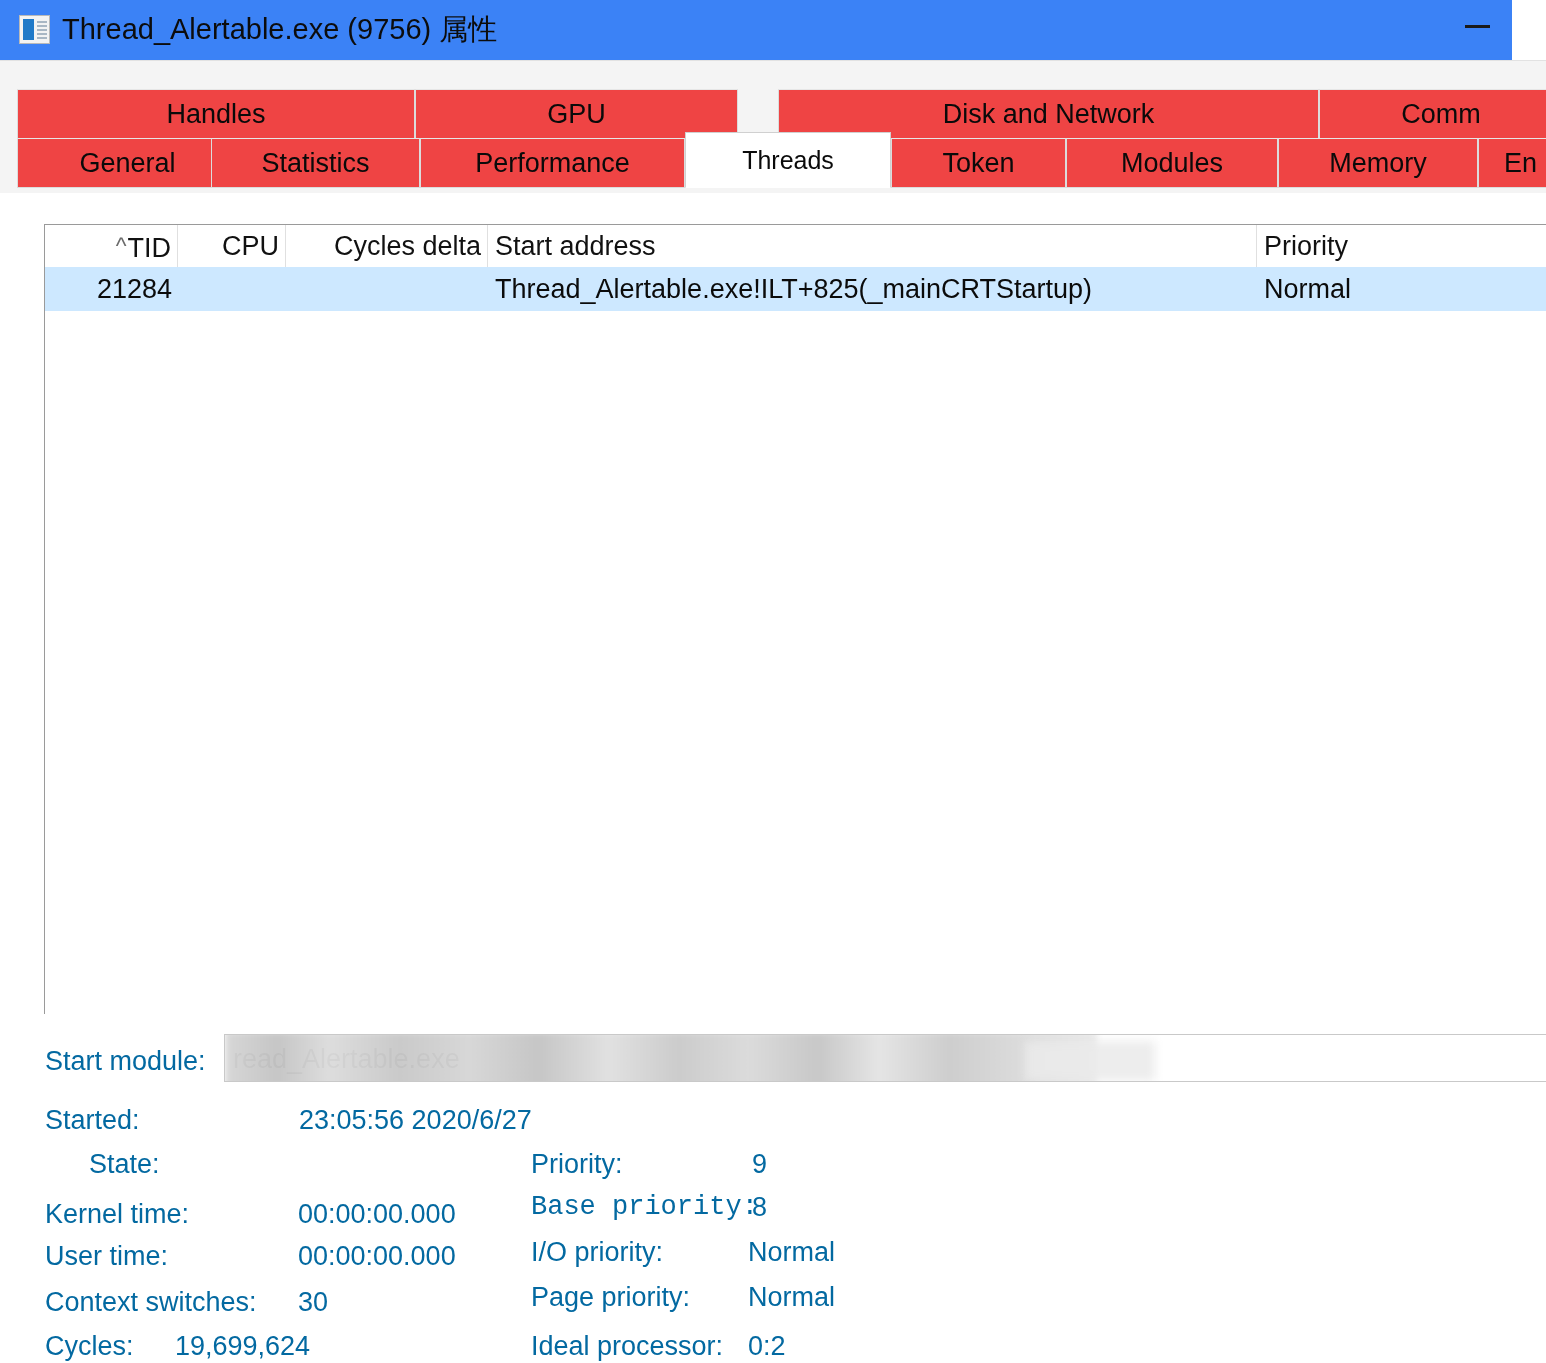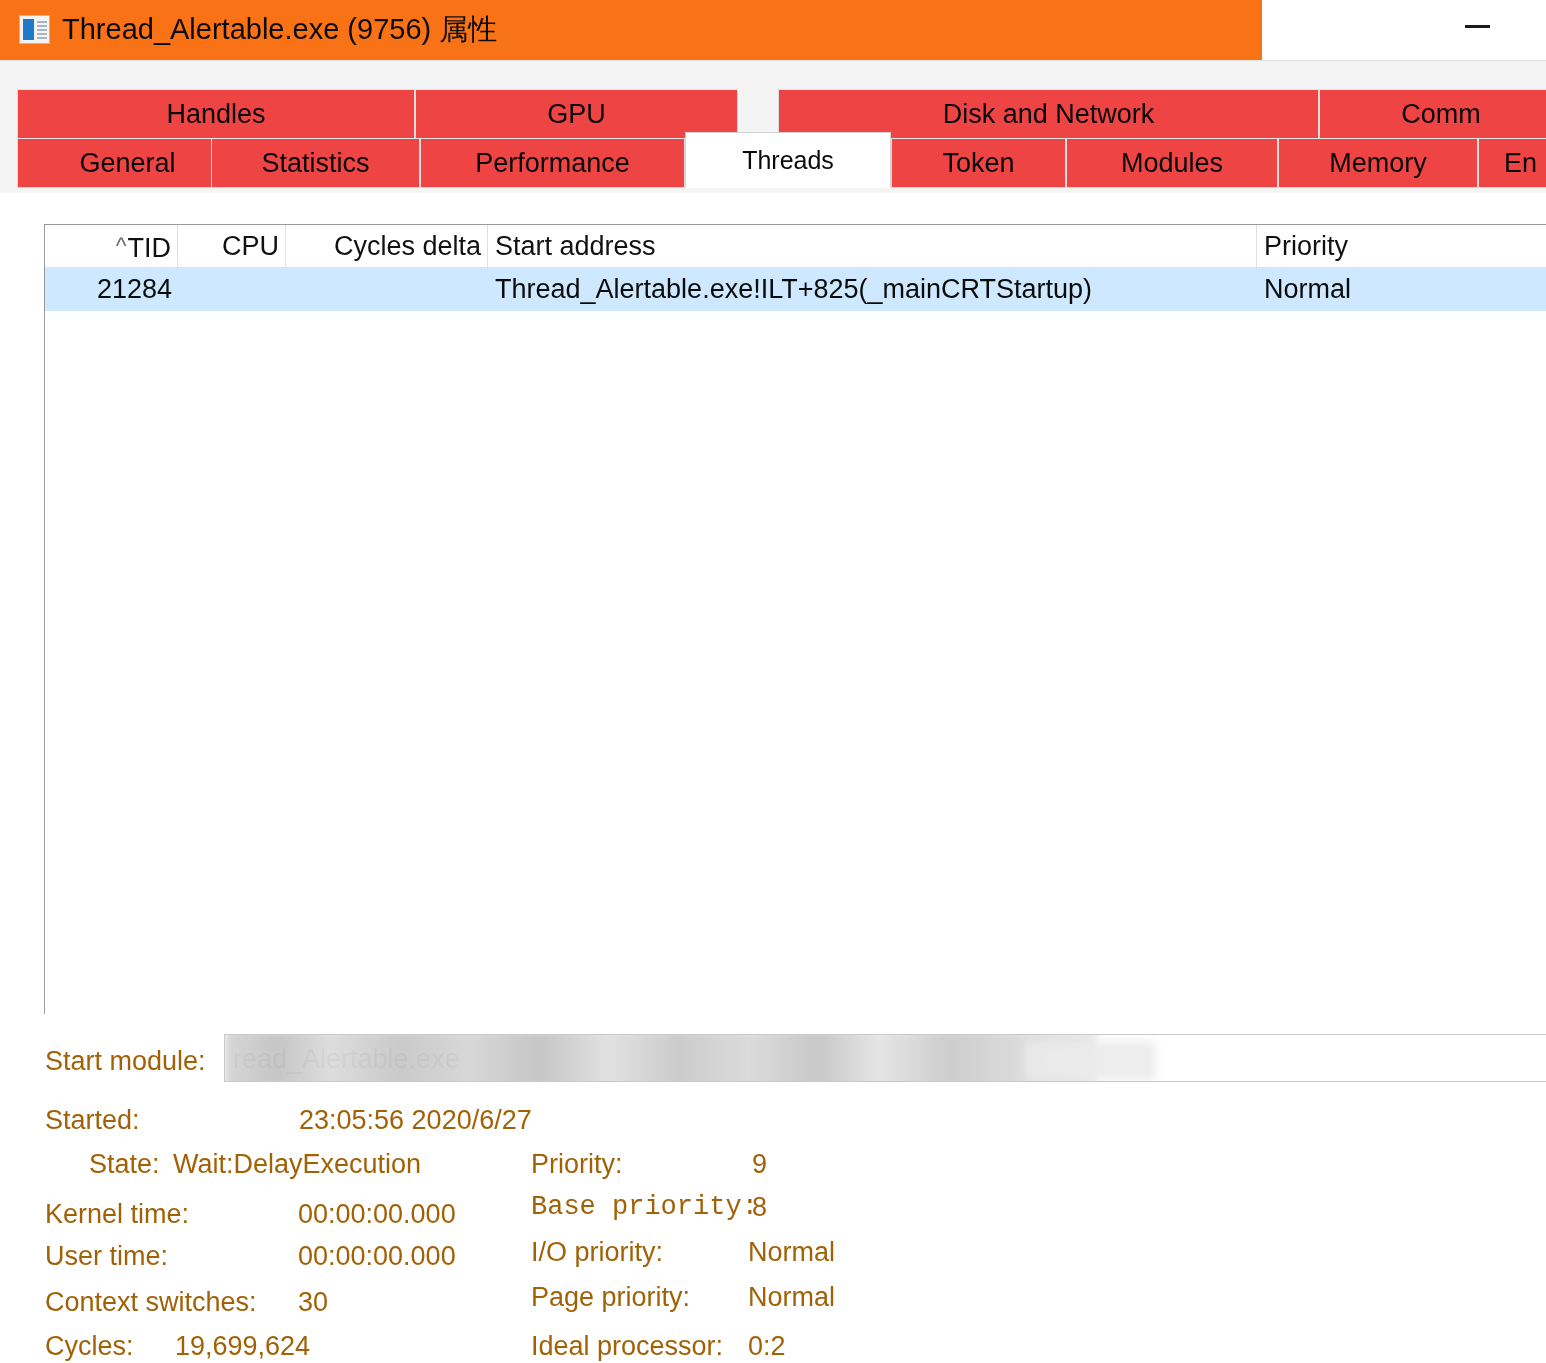--- a/index.html
+++ b/index.html
@@ -14,22 +14,22 @@
     font-family: "Liberation Sans", sans-serif;
     color: #000000;
     position: relative;
     -webkit-font-smoothing: antialiased;
   }
 
   
   #titlebar {
     position: absolute;
     left: 0; top: 0;
-    width: 1262px; height: 60px;
-    background: #f97316;
+    width: 1512px; height: 60px;
+    background: #3b82f6;
     display: flex;
     align-items: center;
   }
   #app-icon {
     position: absolute;
     left: 19px; top: 15px;
     width: 31px; height: 29px;
     background: #f3f3f3;
     border: 1px solid #b9b9b9;
     box-sizing: border-box;
@@ -185,21 +185,21 @@
   #details {
     position: absolute;
     left: 0; top: 1014px;
     width: 1546px; height: 349px;
     background: #ffffff;
   }
   .dlabel, .dvalue {
     position: absolute;
     font-size: 27px;
     line-height: 34px;
-    color: #a16207;
+    color: #0369a1;
     white-space: nowrap;
   }
 
   #startmodule-field {
     position: absolute;
     left: 224px; top: 1034px;
     width: 1322px; height: 48px;
     background: #ffffff;
     border: 1px solid #c9c9c9;
     border-right: none;
@@ -323,21 +323,20 @@
       <div class="rcell txt" style="left: 443px; width: 769px;">Thread_Alertable.exe!ILT+825(_mainCRTStartup)</div>
       <div class="rcell txt" style="left: 1212px; width: 290px;">Normal</div>
     </div>
 </div>
 
 <div id="details">
     <div class="dlabel" style="left: 45px; top: 30px;">Start module:</div>
     <div class="dlabel" style="left: 45px; top: 89px;">Started:</div>
     <div class="dvalue" style="left: 299px; top: 89px;">23:05:56 2020/6/27</div>
     <div class="dlabel" style="left: 45px; top: 133px; margin-left: 44px;">State:</div>
-    <div class="dvalue" style="left: 173px; top: 133px;">Wait:DelayExecution</div>
     <div class="dlabel" style="left: 45px; top: 183px;">Kernel time:</div>
     <div class="dvalue" style="left: 298px; top: 183px;">00:00:00.000</div>
     <div class="dlabel" style="left: 45px; top: 225px;">User time:</div>
     <div class="dvalue" style="left: 298px; top: 225px;">00:00:00.000</div>
     <div class="dlabel" style="left: 45px; top: 271px;">Context switches:</div>
     <div class="dvalue" style="left: 298px; top: 271px;">30</div>
     <div class="dlabel" style="left: 45px; top: 315px;">Cycles:</div>
     <div class="dvalue" style="left: 175px; top: 315px;">19,699,624</div>
     <div class="dlabel" style="left: 531px; top: 133px;">Priority:</div>
     <div class="dvalue" style="left: 752px; top: 133px;">9</div>

